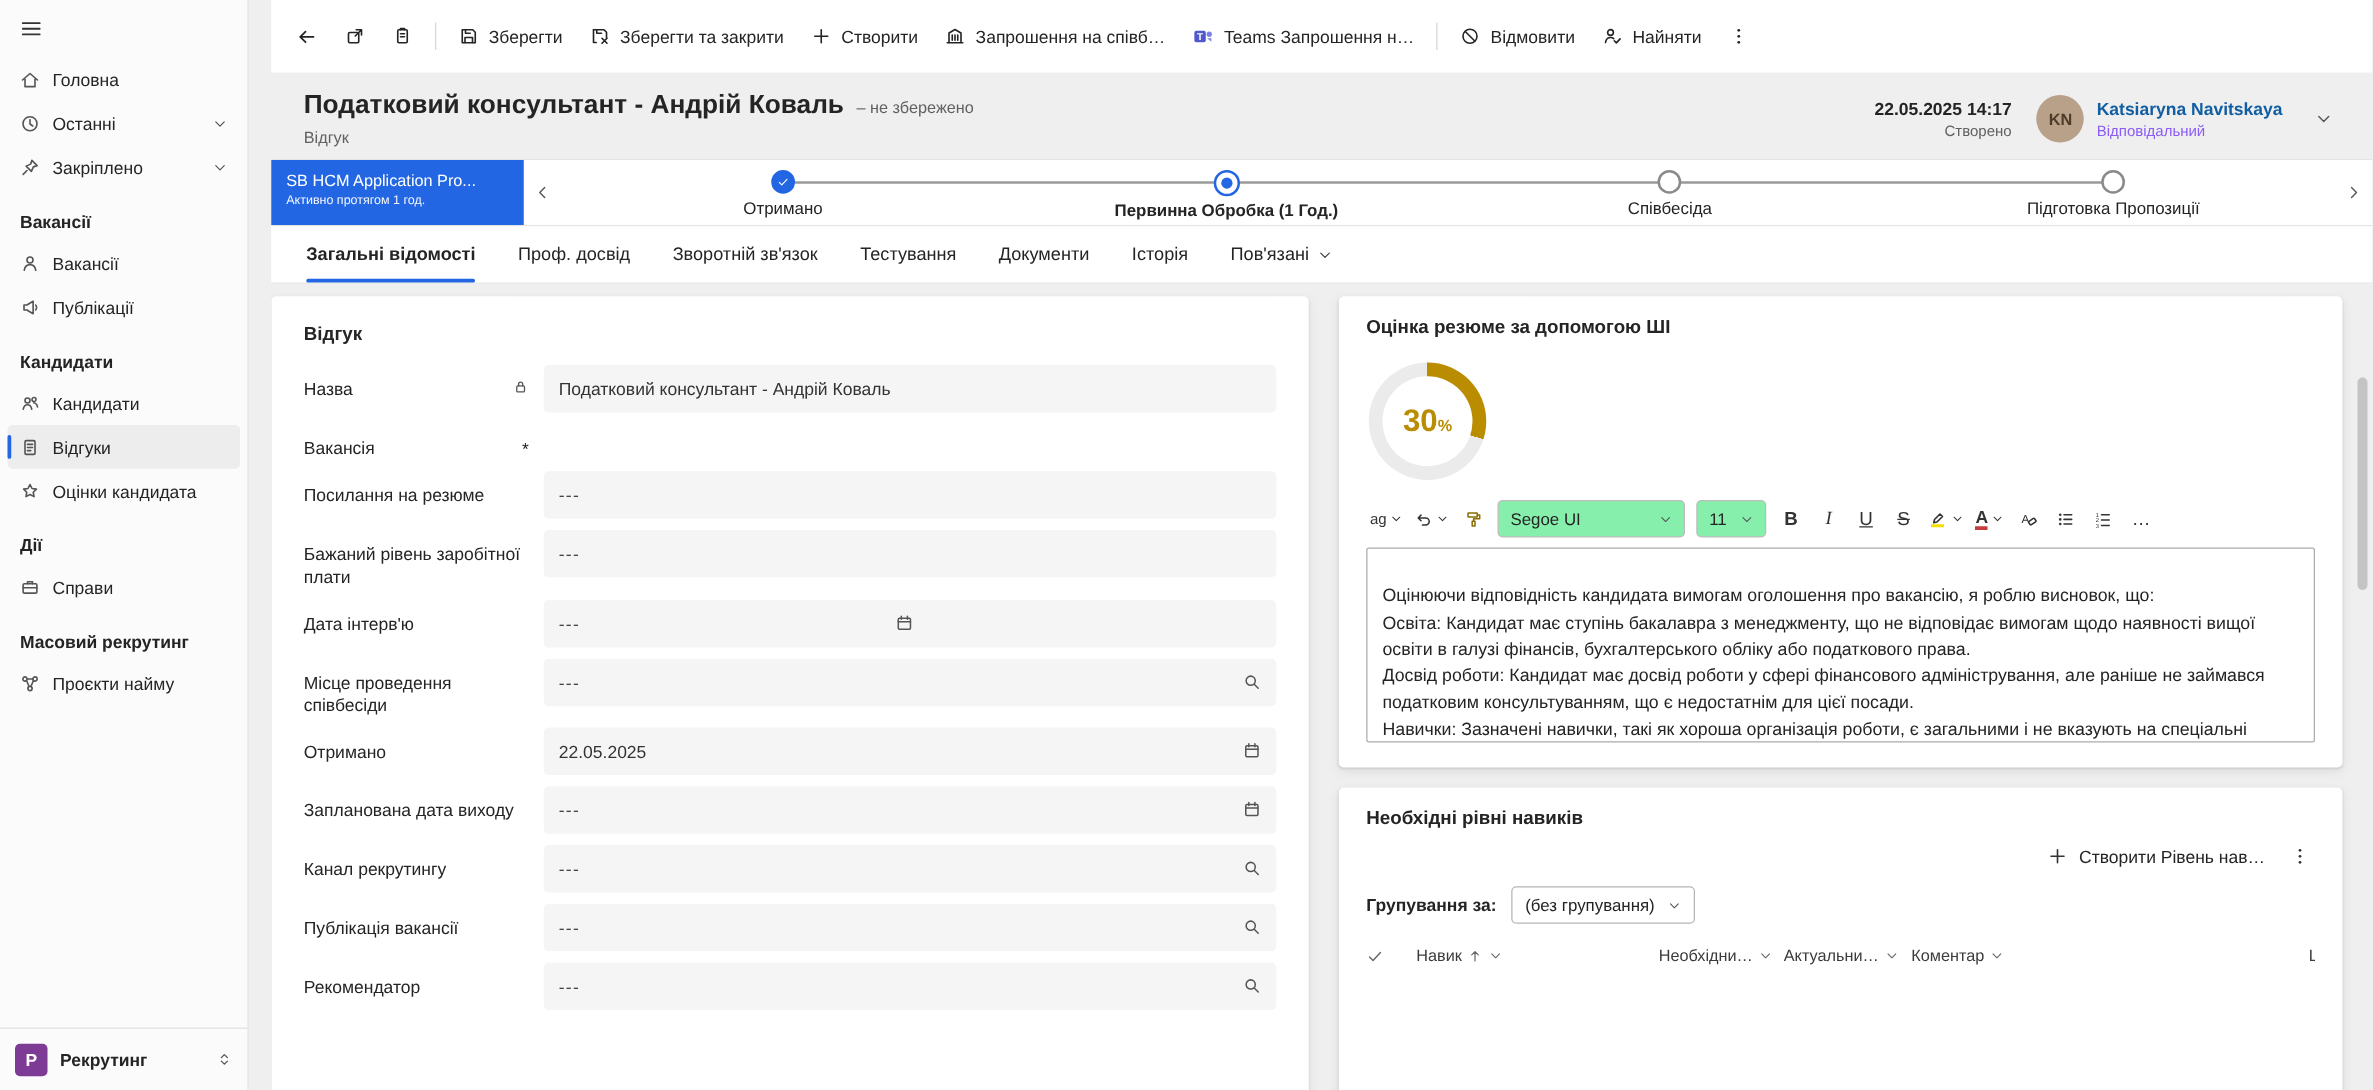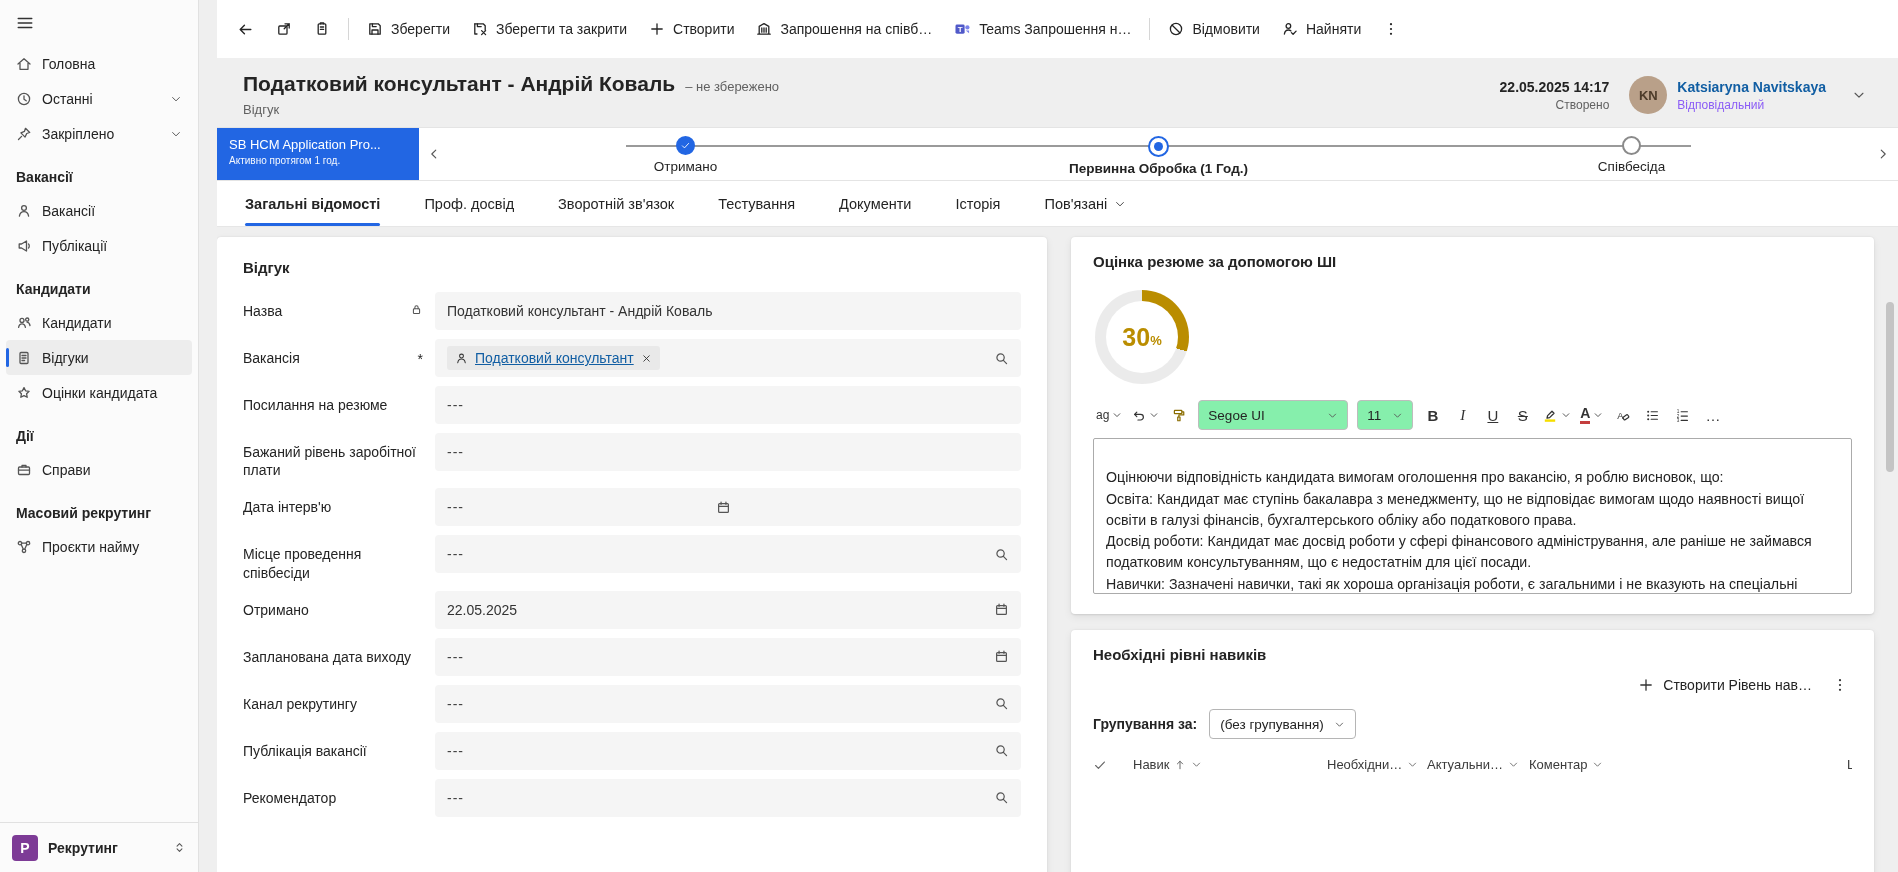--- a/index.html
+++ b/index.html
@@ -67,21 +67,21 @@
 .bpf-line{position:absolute;left:12.5%;right:12.5%;top:17px;height:2px;background:#9a9a9a}
 .stage{flex:1;display:flex;flex-direction:column;align-items:center;z-index:1;cursor:pointer}
 .stage-dot{width:19px;height:19px;border-radius:50%;background:#fff;border:2px solid #8a8a8a;display:flex;align-items:center;justify-content:center}
 .stage.done .stage-dot{background:#2266E3;border-color:#2266E3;color:#fff}
 .stage.active .stage-dot{width:21px;height:21px;border-color:#2266E3}
 .stage.active .stage-dot::after{content:"";width:9px;height:9px;border-radius:50%;background:#2266E3}
 .stage-label{font-size:13.5px;margin-top:4px;white-space:nowrap}
 .stage.active .stage-label{font-weight:700}
 
 
-.tabs{background:#fff;display:flex;align-items:flex-start;gap:44px;padding:0 28px;height:46px;flex:none;border-bottom:1px solid #e6e6e6}
+.tabs{background:#fff;display:flex;align-items:flex-start;gap:34px;padding:0 28px;height:46px;flex:none;border-bottom:1px solid #e6e6e6}
 .tab{font-size:14.5px;height:100%;display:flex;align-items:center;position:relative;cursor:pointer;gap:7px;white-space:nowrap}
 .tab .ic{color:#444}
 .tab.sel{font-weight:700}
 .tab.sel::after{content:"";position:absolute;left:0;right:0;bottom:0;height:3px;background:#2266E3;border-radius:2px}
 
 
 .content{flex:1;overflow:hidden;display:flex;gap:24px;padding:10px 24px 0 0;min-height:0}
 .card{background:#fff;border-radius:4px;box-shadow:0 0.6px 1.8px rgba(0,0,0,.1),0 3px 9px rgba(0,0,0,.07)}
 .form-card{width:830px;flex:none;min-height:680px}
 .rcol{flex:1;display:flex;flex-direction:column;gap:16px;min-width:0}
@@ -392,20 +392,24 @@
           <div class="stage-label">Отримано</div>
         </div>
         <div class="stage active">
           <div class="stage-dot"></div>
           <div class="stage-label">Первинна Обробка (1 Год.)</div>
         </div>
         <div class="stage">
           <div class="stage-dot"></div>
           <div class="stage-label">Співбесіда</div>
         </div>
+        <div class="stage">
+          <div class="stage-dot"></div>
+          <div class="stage-label">Підготовка Пропозиції</div>
+        </div>
       </div>
       <div class="bpf-nav">
         <svg class="ic" width="14" height="14" viewBox="0 0 16 16">
             <path d="M6 3.5L10.5 8 6 12.5"></path>
           </svg>
       </div>
     </div>
 
     <div class="tabs">
       <div class="tab sel">
@@ -452,40 +456,20 @@
             </div>
             <div class="fctrl">
                 <span>Податковий консультант - Андрій Коваль</span>
               </div>
           </div>
 
           <div class="frow">
             <div class="flabel">
                 <span class="flabel-text">Вакансія</span>
               <span class="fmark req">*</span>
-            </div>
-            <div class="fctrl">
-              <span class="pill">
-                <svg class="ic" width="13" height="13" viewBox="0 0 16 16">
-                    <circle cx="8" cy="5" r="2.4"></circle>
-                    <path d="M3.4 13.2c.5-3 2-4.5 4.6-4.5s4.1 1.5 4.6 4.5"></path>
-                  </svg>
-                <span class="pill-link">Податковий консультант</span>
-                <span class="pill-x">
-                    <svg class="ic" width="11" height="11" viewBox="0 0 16 16">
-                      <path d="M4 4l8 8M12 4l-8 8"></path>
-                    </svg>
-                  </span>
-              </span>
-              <span class="ficon">
-                  <svg class="ic" width="15" height="15" viewBox="0 0 16 16">
-                    <circle cx="7" cy="7" r="3.9"></circle>
-                    <path d="M10 10l3.4 3.4"></path>
-                  </svg>
-                </span>
             </div>
           </div>
 
           <div class="frow">
             <div class="flabel">
                 <span class="flabel-text">Посилання на резюме</span>
               </div>
             <div class="fctrl">
                 <span class="fempty">---</span>
               </div>

